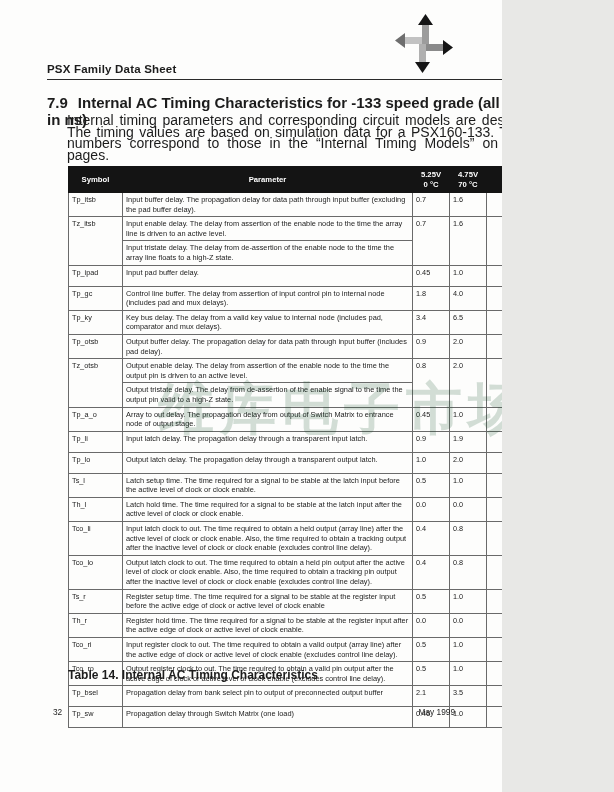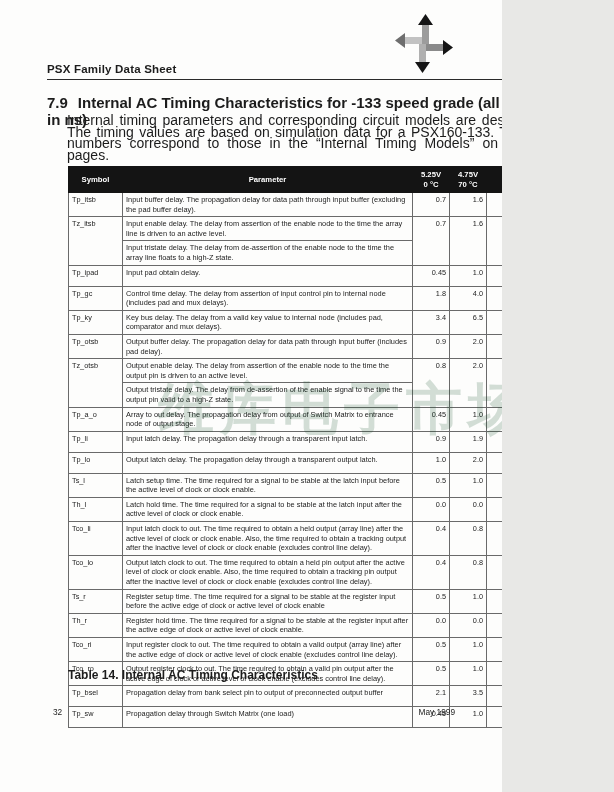--- a/index.html
+++ b/index.html
@@ -49,21 +49,21 @@
     padding:3px 2px;text-align:center;vertical-align:middle;
     border:1px solid #141414;
   }
   td{
     border:0.8px solid #6a6a6a;
     vertical-align:top;
     padding:2px 3px;
     background:#fdfdfc;
   }
   td.sym{font-size:7.3px;margin-left:23px;}
-  td.val{font-size:7.3px;text-align:right;}
+  td.val{font-size:7.3px;}
   td.ref{text-align:center;vertical-align:middle;}
   .ref-circle{
     display:inline-flex;align-items:center;justify-content:center;
     width:14px;height:14px;border:1px solid #2a2a2a;border-radius:50%;
     font-size:7px;color:#1a1a1a;background:#fdfdfc;
   }
   .tbl-caption{
     position:absolute;top:668px;left:68px;width:486px;
     font-size:12px;font-weight:bold;
   }
@@ -147,28 +147,28 @@
             <td class="param">Input enable delay. The delay from assertion of the enable node to the time the array line is driven to an active level.</td>
             <td class="val" rowspan="2">0.7</td>
             <td class="val" rowspan="2">1.6</td>
             <td class="ref" rowspan="2"><span class="ref-circle">2</span></td>
           </tr>
           <tr>
             <td class="param">Input tristate delay. The delay from de-assertion of the enable node to the time the array line floats to a high-Z state.</td>
           </tr>
           <tr>
             <td class="sym">Tp_ipad</td>
-            <td class="param">Input pad obtain delay.</td>
+            <td class="param">Input pad buffer delay.</td>
             <td class="val">0.45</td>
             <td class="val">1.0</td>
             <td class="ref"><span class="ref-circle">3</span></td>
           </tr>
           <tr>
             <td class="sym">Tp_gc</td>
-            <td class="param">Control time delay. The delay from assertion of input control pin to internal node (includes pad and mux delays).</td>
+            <td class="param">Control line buffer. The delay from assertion of input control pin to internal node (includes pad and mux delays).</td>
             <td class="val">1.8</td>
             <td class="val">4.0</td>
             <td class="ref"><span class="ref-circle">4</span></td>
           </tr>
           <tr>
             <td class="sym">Tp_ky</td>
             <td class="param">Key bus delay. The delay from a valid key value to internal node (includes pad, comparator and mux delays).</td>
             <td class="val">3.4</td>
             <td class="val">6.5</td>
             <td class="ref"><span class="ref-circle">5</span></td>

